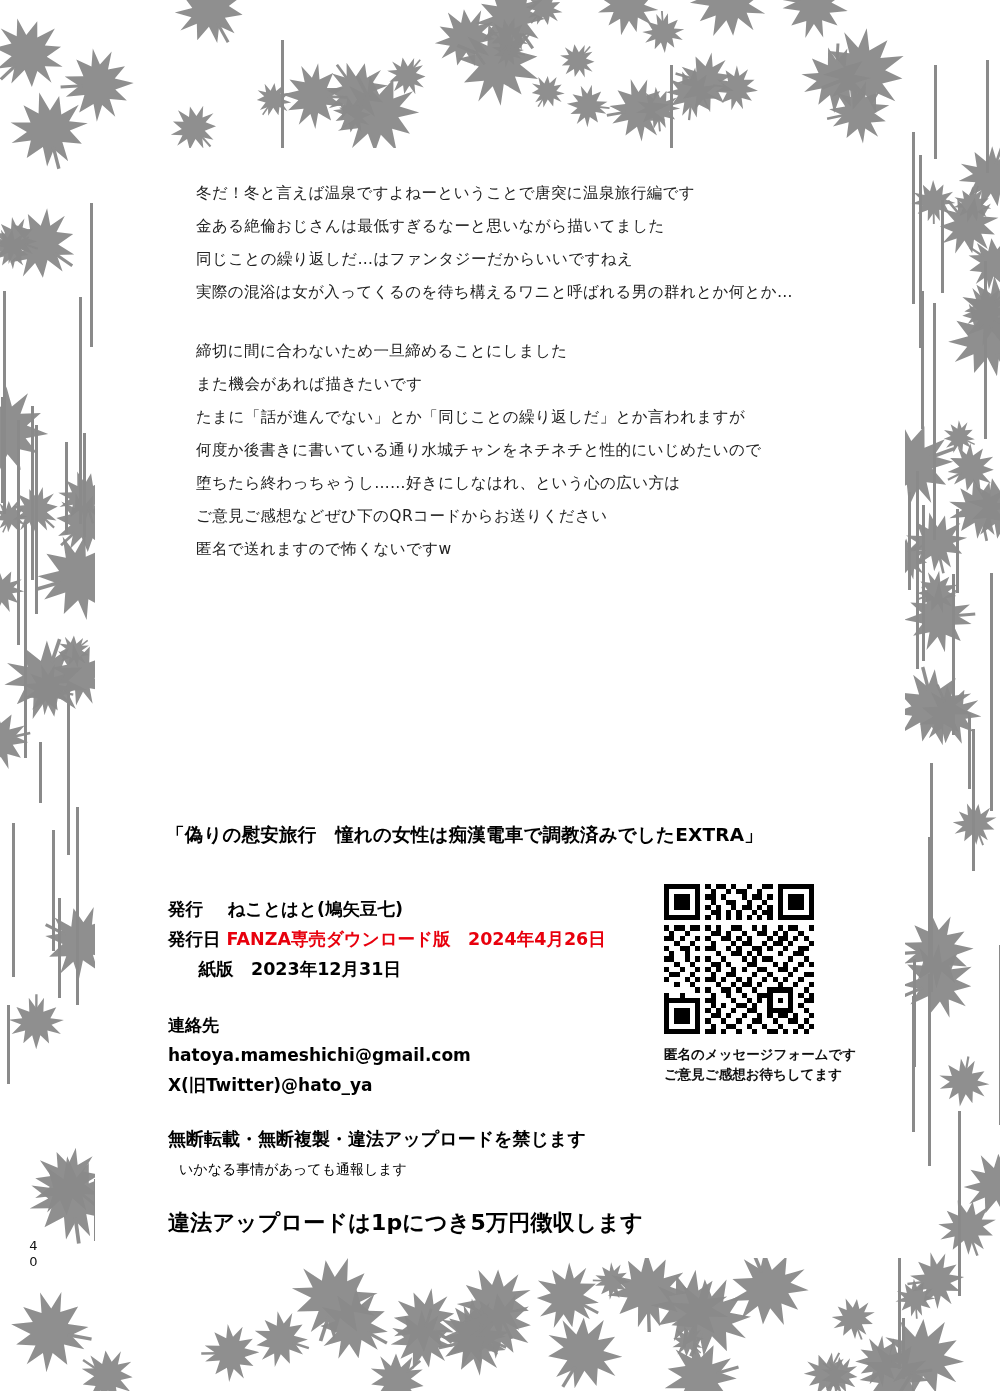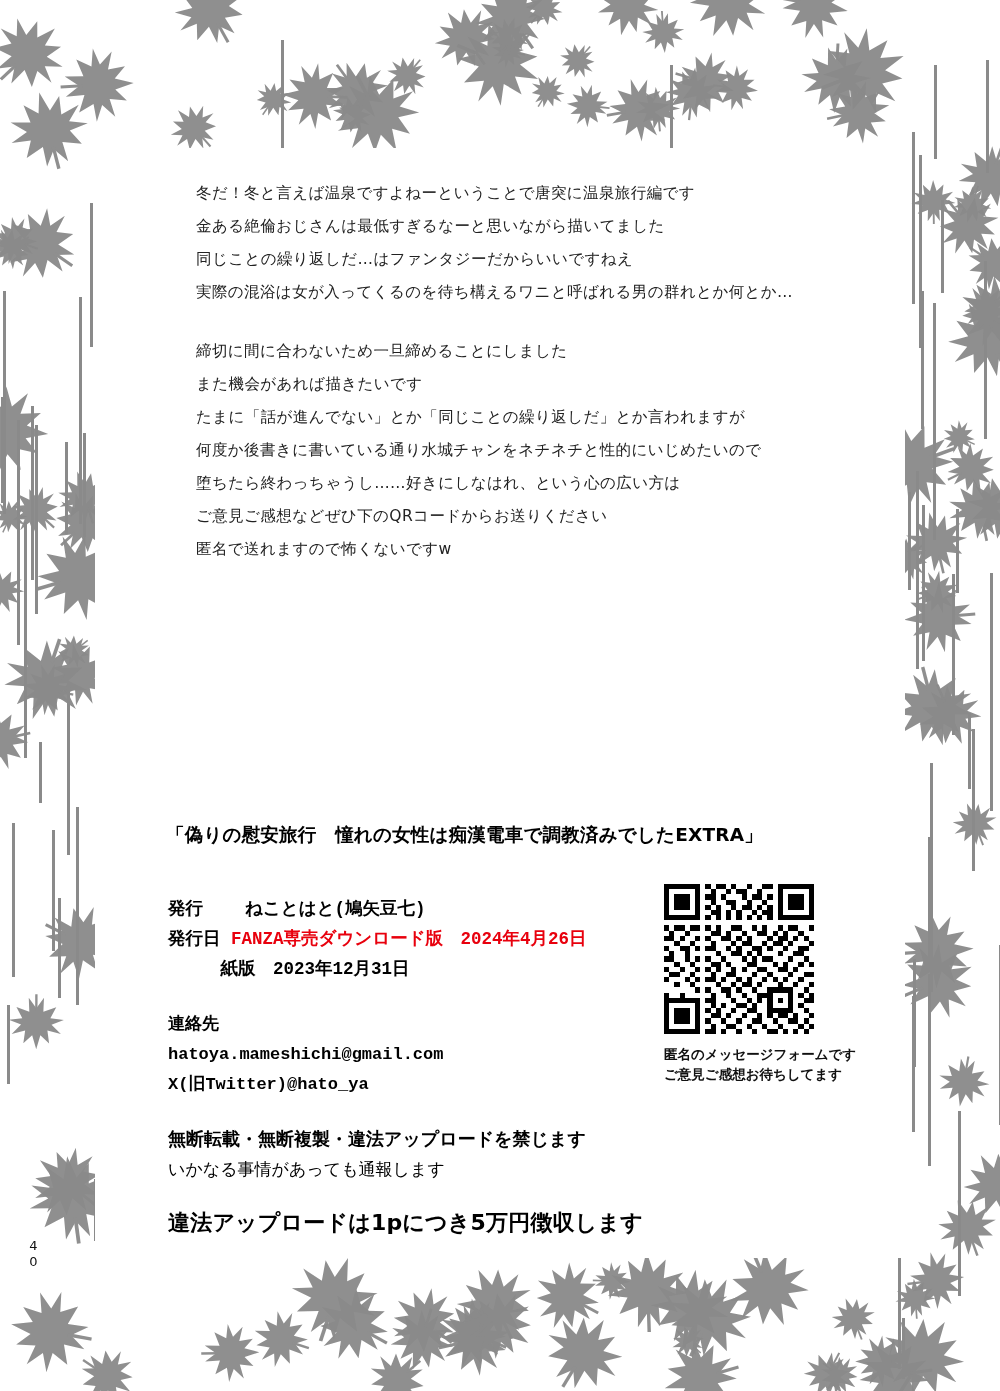--- a/index.html
+++ b/index.html
@@ -85,21 +85,20 @@
     left: 168px;
     top: 894px;
     width: 470px;
     font-family: "DejaVu Sans", sans-serif;
   }
   .colophon .row {
     font-size: 17.5px;
     font-weight: bold;
     line-height: 30px;
     white-space: nowrap;
-    font-family: Liberation Mono, monospace;
   }
   .red {
     color: #e8000d;
   }
   .spacer-md { height: 26px; }
 
   .contact .row {
     font-size: 17px;
     font-weight: bold;
     line-height: 30px;
@@ -111,22 +110,23 @@
     top: 1124px;
     width: 620px;
     font-family: "DejaVu Sans", sans-serif;
   }
   .notice .n1 {
     font-size: 18px;
     font-weight: bold;
     line-height: 30px;
   }
   .notice .n2 {
-    font-size: 17px;
+    font-size: 14px;
     line-height: 30px;
+    margin-left: 11px;
   }
   .notice .n3 {
     font-size: 22px;
     font-weight: bold;
     line-height: 34px;
     margin-top: 22px;
     letter-spacing: .2px;
   }
 
   

